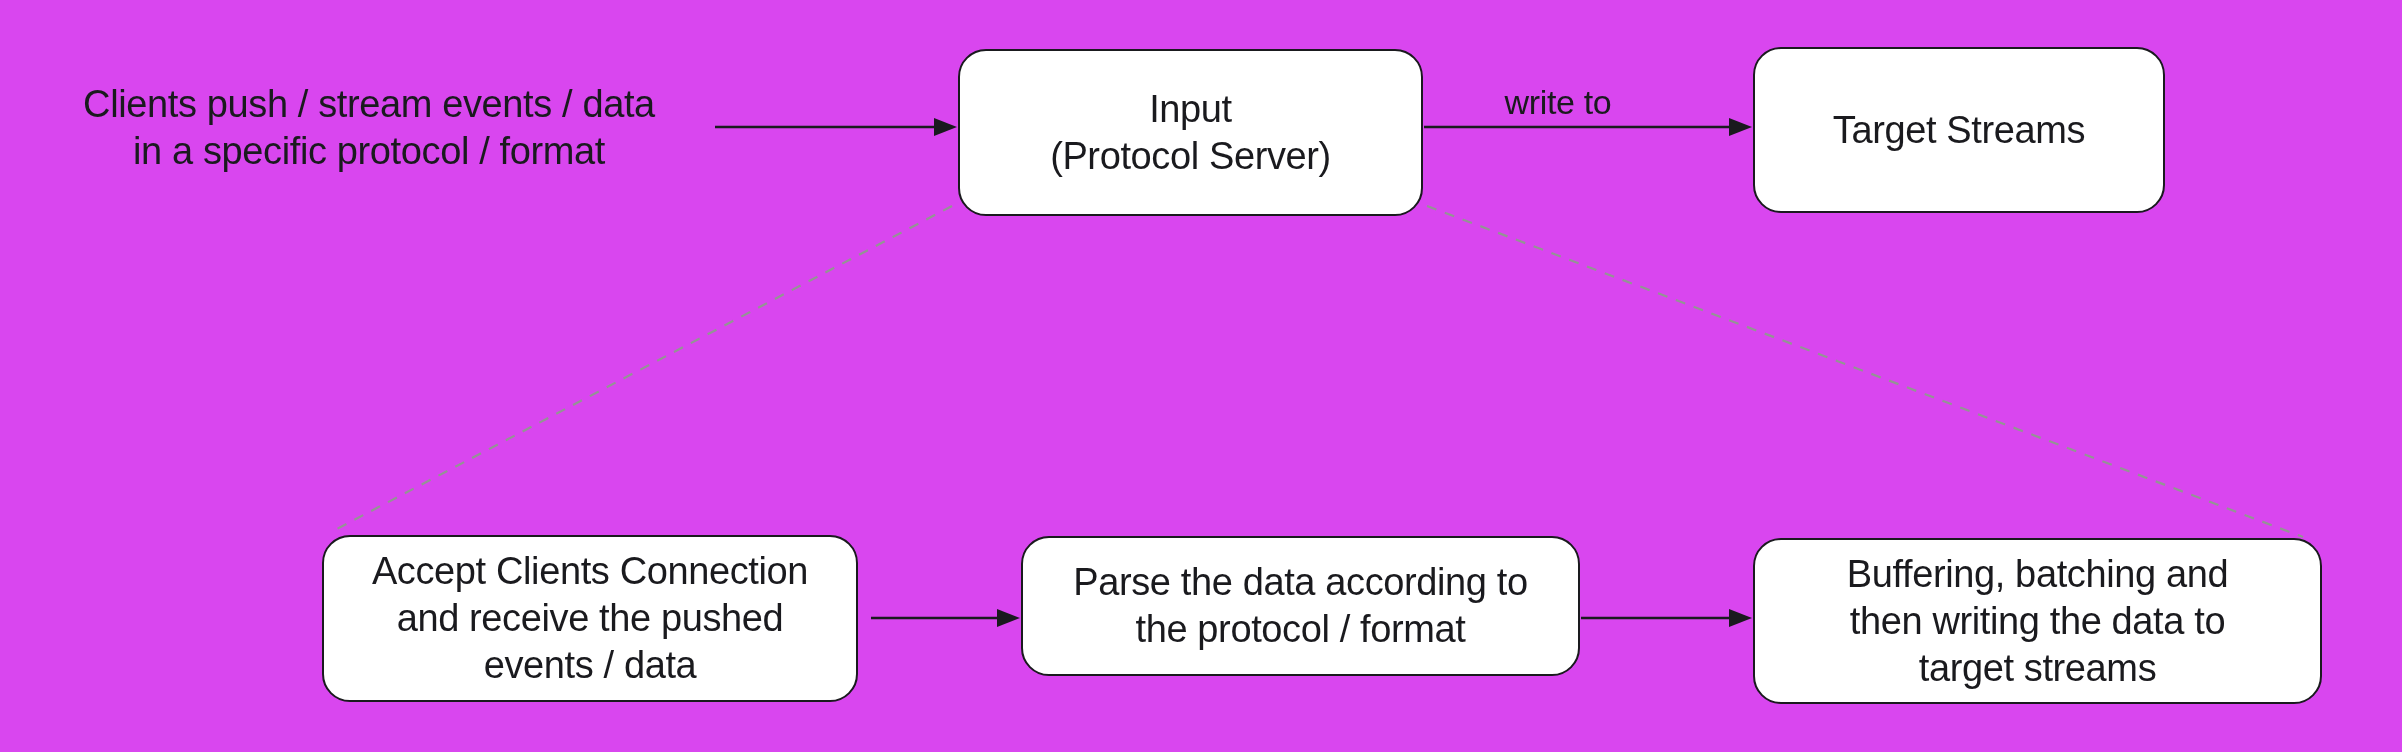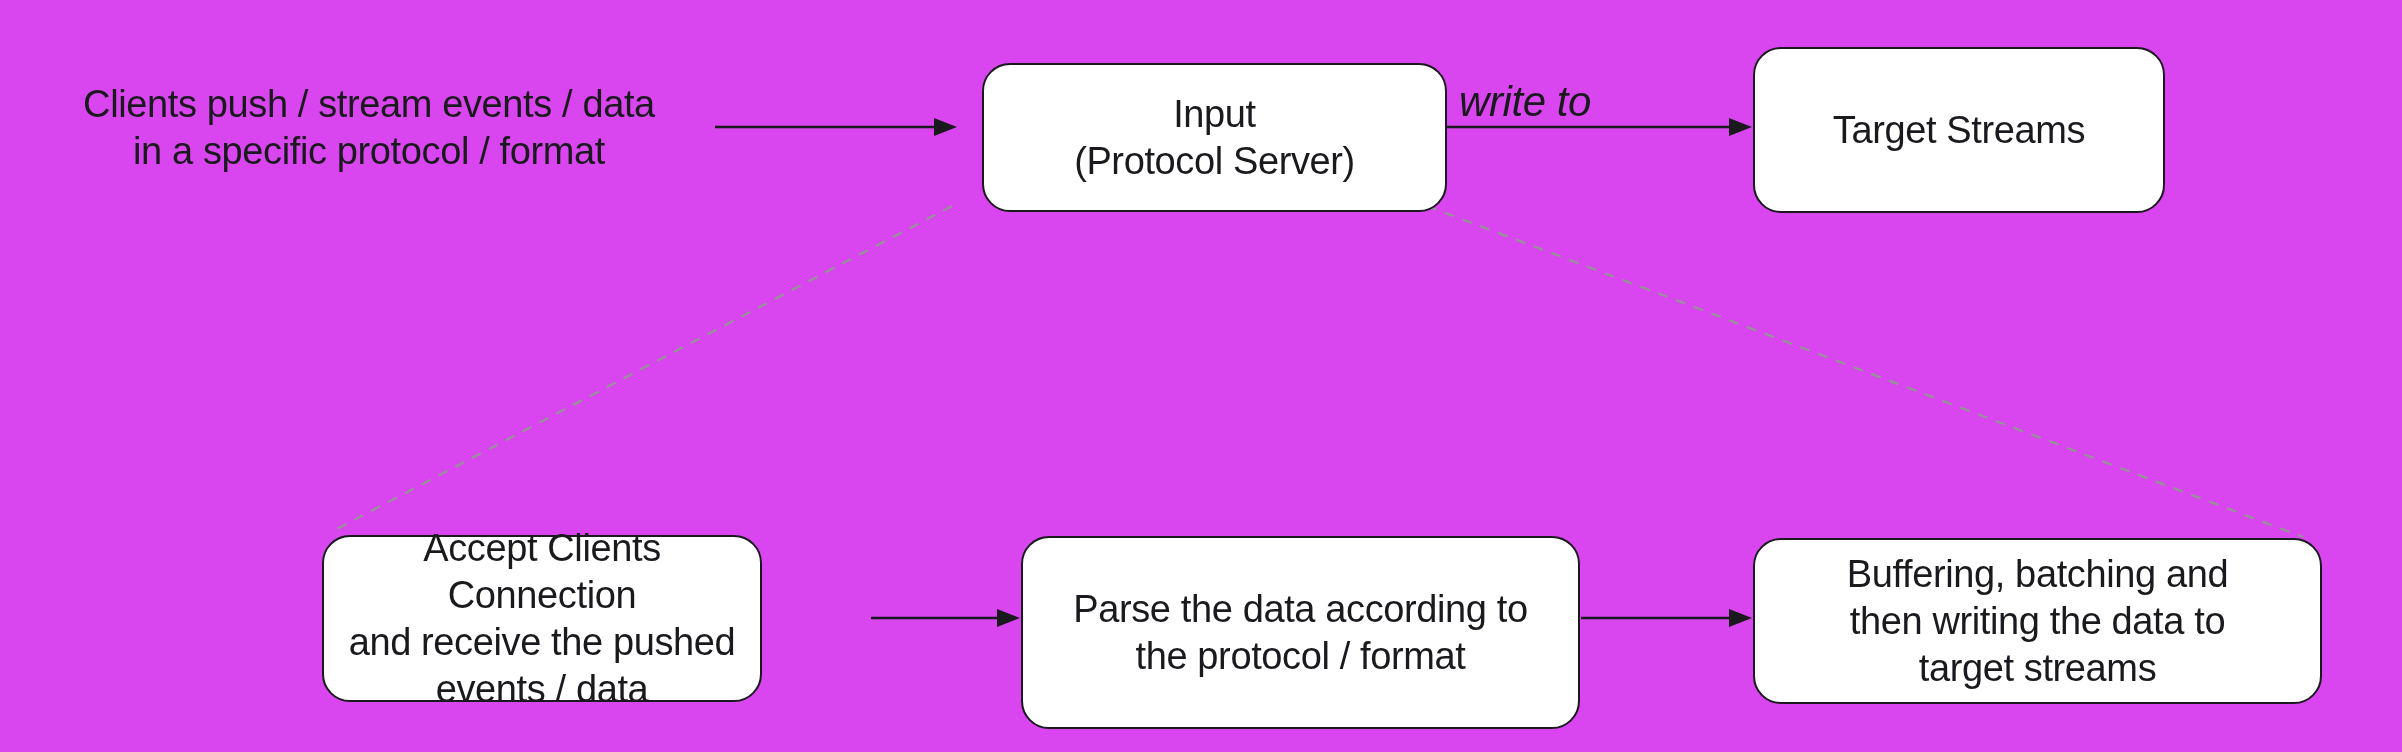--- a/index.html
+++ b/index.html
@@ -33,45 +33,44 @@
     display: flex;
     align-items: center;
     justify-content: center;
     text-align: center;
     font-size: 38px;
     line-height: 47px;
     white-space: pre-line;
     letter-spacing: -0.01em;
     padding: 0 14px;
   }
-  .node-input   { left:  958px; top:  63px; width: 465px; height: 149px; margin-left: 24px; }
+  .node-input   { left:  958px; top:  49px; width: 465px; height: 167px; }
   .node-target  { left: 1753px; top:  47px; width: 412px; height: 166px; }
-  .node-accept  { left:  322px; top: 535px; width: 440px; height: 167px; }
-  .node-parse   { left: 1021px; top: 536px; width: 559px; height: 193px; }
+  .node-accept  { left:  322px; top: 535px; width: 536px; height: 167px; }
+  .node-parse   { left: 1021px; top: 536px; width: 559px; height: 140px; }
   .node-buffer  { left: 1753px; top: 538px; width: 569px; height: 166px; }
   .free-label {
     position: absolute;
     text-align: center;
     white-space: pre-line;
     letter-spacing: -0.01em;
   }
   .label-clients {
     left: 369px;
     top: 81px;
     transform: translateX(-50%);
     font-size: 38px;
     line-height: 47px;
   }
   .label-write-to {
-    left: 1525px;
+    left: 1558px;
     top: 82px;
     transform: translateX(-50%);
-    font-size: 42px;
+    font-size: 34px;
     line-height: 40px;
-    font-style: italic;
   }
   .solid-edge { stroke: #1a1a1e; stroke-width: 2.5; }
   .solid-head { fill: #1a1a1e; stroke: none; }
   .dashed-edge { stroke: #949494; stroke-width: 2.2; stroke-dasharray: 10 9; }
 </style>
 </head>
 <body>
 
 <div class="canvas">
 

